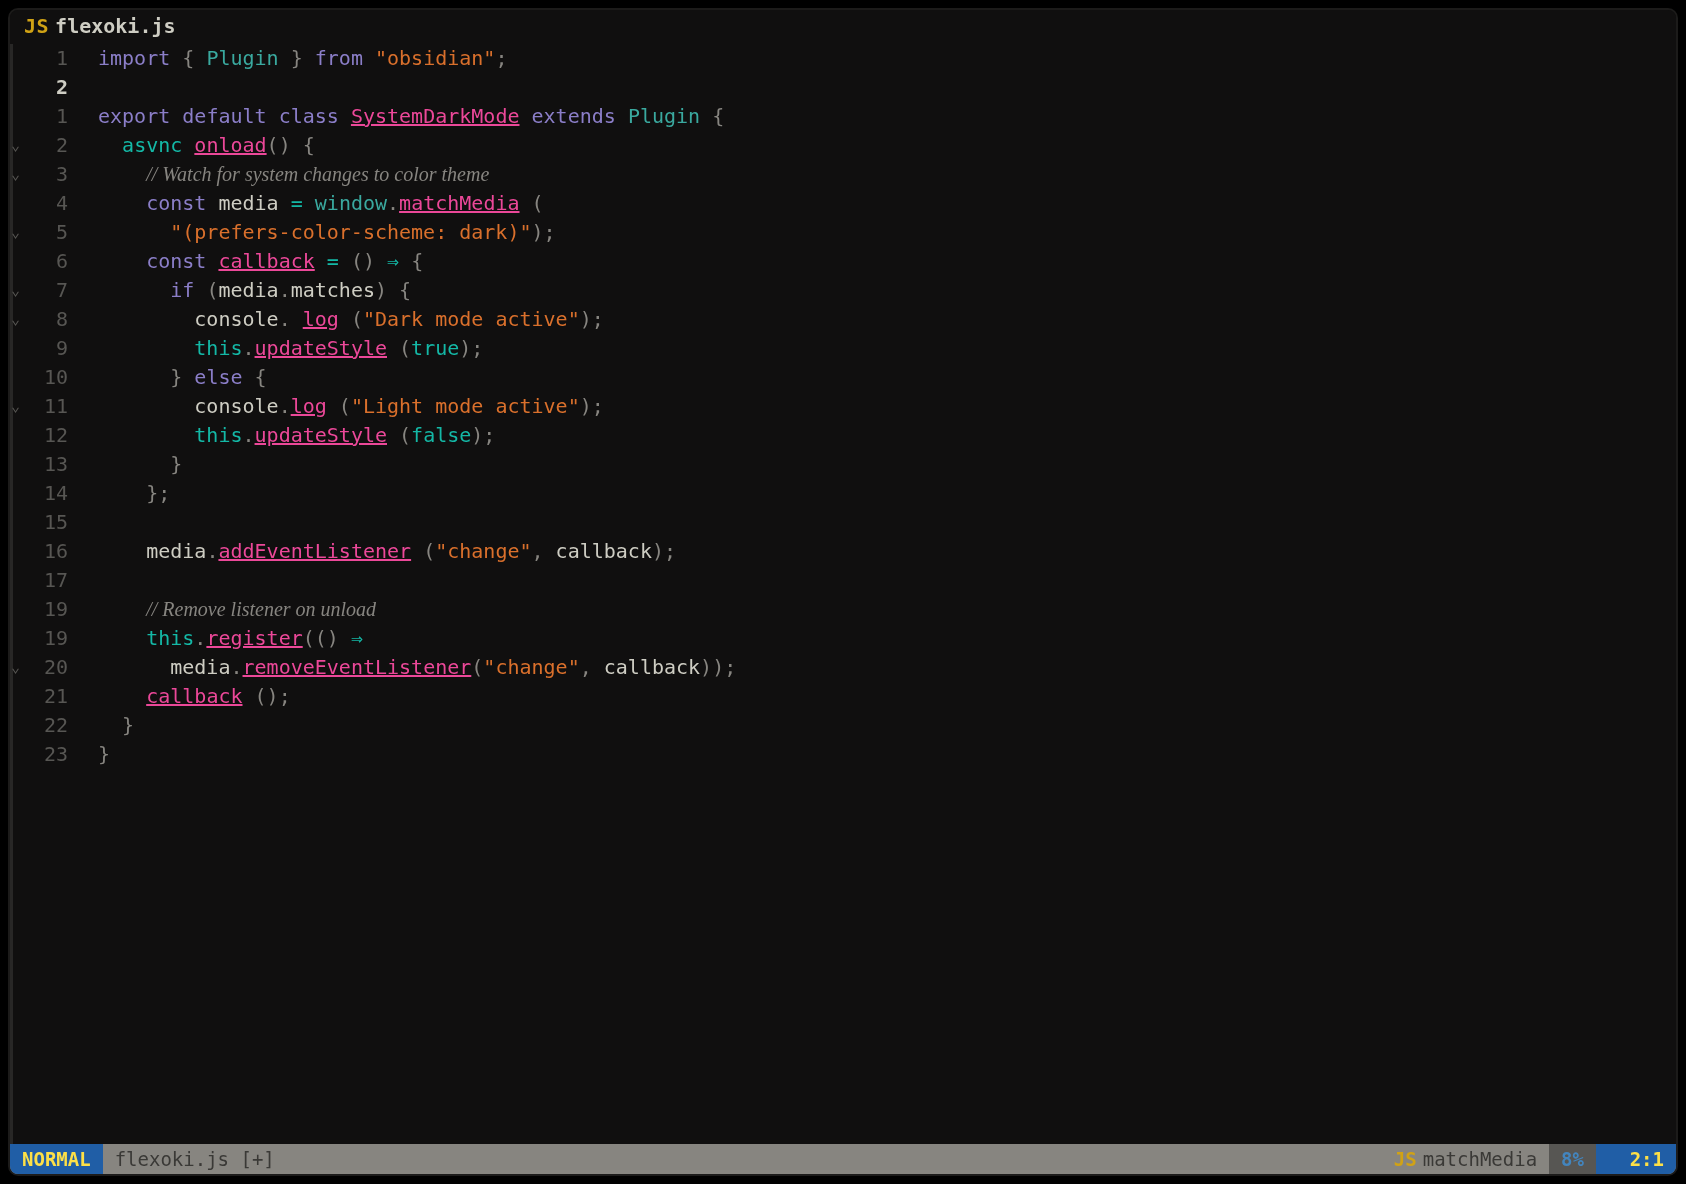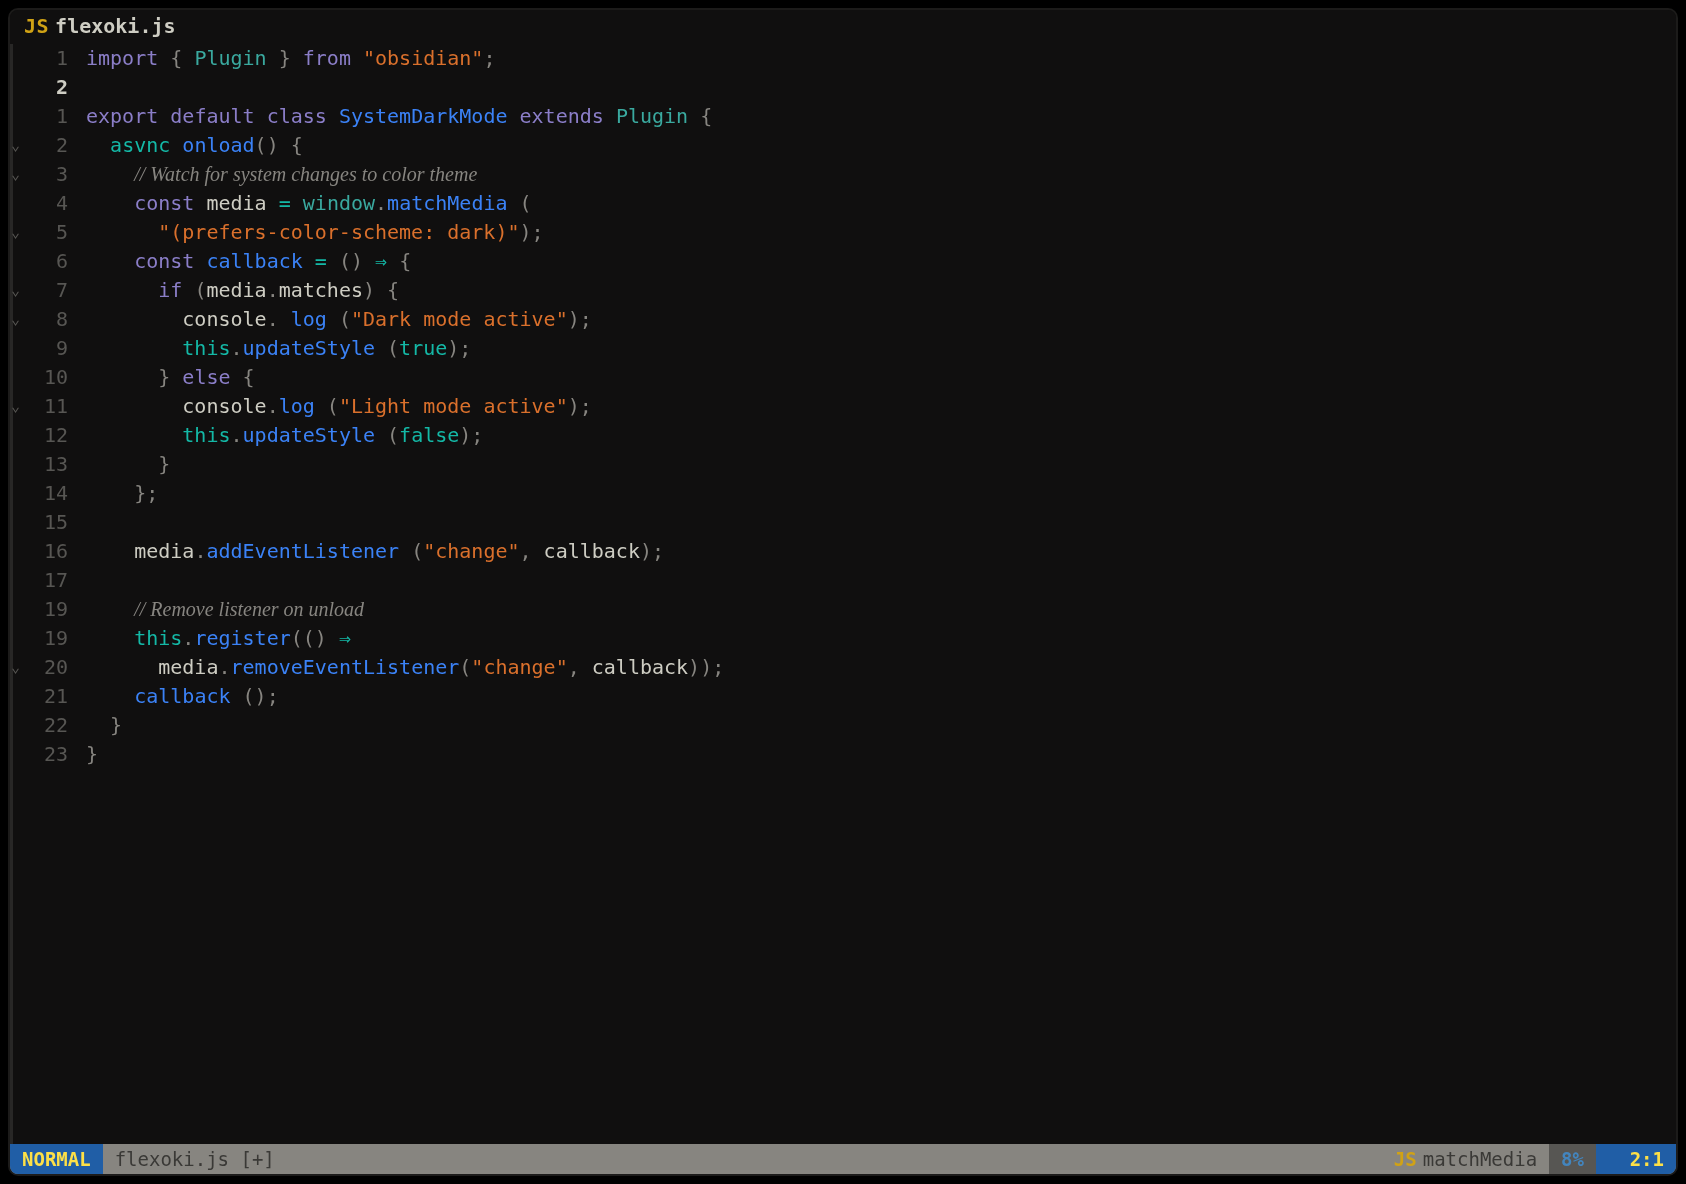--- a/index.html
+++ b/index.html
@@ -63,24 +63,24 @@
     font-size: 15px;
     line-height: 29px;
   }
   .gutter .current { color: #cecdc3; font-weight: 700; }
   .code {
     flex: 1;
     color: #cecdc3;
     white-space: pre;
     padding-left: 4px;
   }
-  .code .row { min-height: 29px; }
+  .code .row { min-height: 29px; margin-left: 12px; }
   .c-purple  { color: #8b7ec8; }
   .c-cyan    { color: #3aa99f; }
-  .c-yellow  { color: #3b82f6; }
+  .c-yellow  { color: #ec4899; text-decoration: underline; }
   .c-orange  { color: #da702c; }
   .c-blue    { color: #14b8a6; }
   .c-comment { color: #878580; font-style: italic; font-family: Liberation Serif, serif; }
   .c-text    { color: #cecdc3; }
   .c-paren   { color: #878580; }
 
   .statusbar {
     display: flex;
     align-items: stretch;
     height: 30px;

